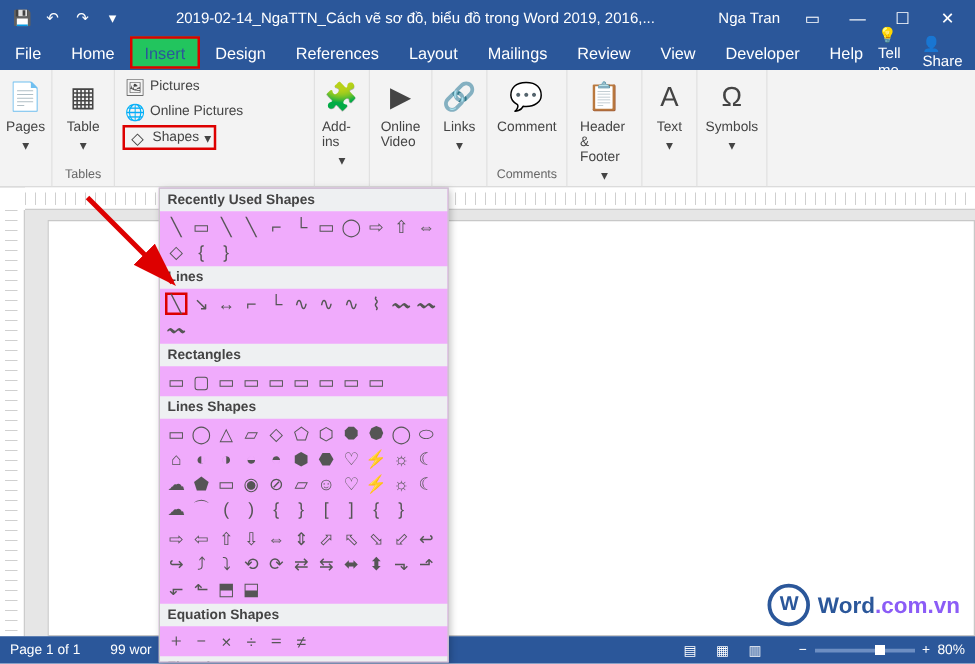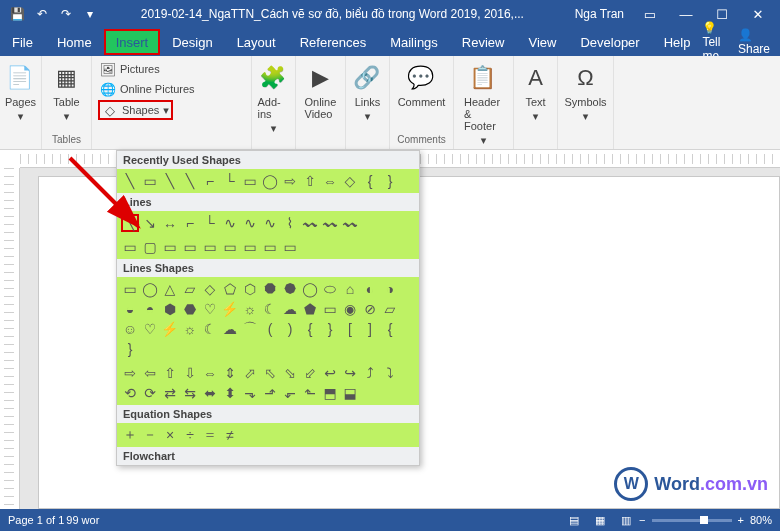--- a/index.html
+++ b/index.html
@@ -31,29 +31,29 @@
 .smallbtn .icon { width: 16px; height: 16px; display: inline-flex; align-items: center; justify-content: center; font-size: 13px; }
 .shapes-highlight { border: 2px solid #d00; padding: 0 2px; }
 
 .ruler-h { height: 18px; background: #fff; border-bottom: 1px solid #ccc; position: relative; margin-left: 20px; }
 .ruler-h::before { content: ""; position: absolute; left: 0; right: 0; top: 4px; height: 10px; background: repeating-linear-gradient(to right, #888 0, #888 1px, transparent 1px, transparent 8px); opacity: 0.4; }
 .docarea { display: flex; height: calc(531px - 28px - 28px - 94px - 18px - 22px); background: #e6e6e6; }
 .ruler-v { width: 20px; background: #fff; border-right: 1px solid #ccc; position: relative; }
 .ruler-v::before { content: ""; position: absolute; top: 0; bottom: 0; left: 4px; width: 10px; background: repeating-linear-gradient(to bottom, #888 0, #888 1px, transparent 1px, transparent 8px); opacity: 0.4; }
 .page { background: #fff; margin: 8px 0 0 18px; flex: 1; border: 1px solid #c8c8c8; position: relative; }
 
-.shapes-dropdown { position: absolute; top: 0; left: 116px; width: 304px; background: #bef264; border: 1px solid #c8c8c8; box-shadow: 2px 2px 6px rgba(0,0,0,0.25); font-size: 11px; z-index: 50; max-height: 380px; overflow: hidden; }
+.shapes-dropdown { position: absolute; top: 0; left: 127px; width: 232px; background: #f0abfc; border: 1px solid #c8c8c8; box-shadow: 2px 2px 6px rgba(0,0,0,0.25); font-size: 11px; z-index: 50; max-height: 380px; overflow: hidden; }
 .shapes-dropdown .cat { font-weight: bold; background: #eef0f2; padding: 3px 6px; color: #444; }
 .shapes-dropdown .grid { display: flex; flex-wrap: wrap; padding: 3px 4px; gap: 2px; }
 .shapes-dropdown .shape { width: 18px; height: 18px; display: flex; align-items: center; justify-content: center; border: 1px solid transparent; cursor: pointer; color: #555; font-size: 14px; }
 .shapes-dropdown .shape.hl { border: 2px solid #d00; }
 
 .arrow { position: absolute; top: 148px; left: 60px; z-index: 60; pointer-events: none; }
 
-.statusbar { position: absolute; bottom: 0; left: 0; right: 0; height: 22px; background: #2b579a; color: #fff; font-size: 11px; display: flex; align-items: center; padding: 0 8px; gap: 2px; }
+.statusbar { position: absolute; bottom: 0; left: 0; right: 0; height: 22px; background: #2b579a; color: #fff; font-size: 11px; display: flex; align-items: center; padding: 0 8px; gap: 24px; }
 .statusbar .spacer { flex: 1; }
 .statusbar .viewbtns { display: flex; gap: 4px; align-items: center; }
 .statusbar .viewbtns span { width: 22px; text-align: center; cursor: pointer; }
 .statusbar .zoom { display: flex; align-items: center; gap: 6px; }
 .statusbar .slider { width: 80px; height: 3px; background: #6d8ec2; position: relative; }
 .statusbar .slider::after { content: ""; position: absolute; left: 60%; top: -3px; width: 8px; height: 8px; background: #fff; }
 
 .watermark { position: absolute; right: 12px; bottom: 30px; display: flex; align-items: center; gap: 6px; z-index: 40; }
 .watermark .wlogo { width: 34px; height: 34px; border: 3px solid #2b579a; border-radius: 50%; display: flex; align-items: center; justify-content: center; color: #2b579a; font-weight: bold; font-size: 16px; background: #fff; }
 .watermark .wtext { font-weight: bold; color: #2b579a; font-size: 18px; }
@@ -77,22 +77,22 @@
     <span>☐</span>
     <span>✕</span>
   </div>
 </div>
 
 <div class="tabs">
   <div class="tab">File</div>
   <div class="tab">Home</div>
   <div class="tab active insert-highlight">Insert</div>
   <div class="tab">Design</div>
+  <div class="tab">References</div>
   <div class="tab">Layout</div>
-  <div class="tab">References</div>
   <div class="tab">Mailings</div>
   <div class="tab">Review</div>
   <div class="tab">View</div>
   <div class="tab">Developer</div>
   <div class="tab">Help</div>
   <div class="spacer"></div>
   <div class="right">
     <span>💡 <span>Tell me</span></span>
     <span>👤 <span>Share</span></span>
   </div>
@@ -210,20 +210,21 @@
     <span class="shape">⌐</span>
     <span class="shape">└</span>
     <span class="shape">∿</span>
     <span class="shape">∿</span>
     <span class="shape">∿</span>
     <span class="shape">⌇</span>
     <span class="shape">〰</span>
     <span class="shape">〰</span>
     <span class="shape">〰</span>
   </div>
+  <div class="cat">Rectangles</div>
   <div class="grid">
     <span class="shape">▭</span>
     <span class="shape">▢</span>
     <span class="shape">▭</span>
     <span class="shape">▭</span>
     <span class="shape">▭</span>
     <span class="shape">▭</span>
     <span class="shape">▭</span>
     <span class="shape">▭</span>
     <span class="shape">▭</span>

